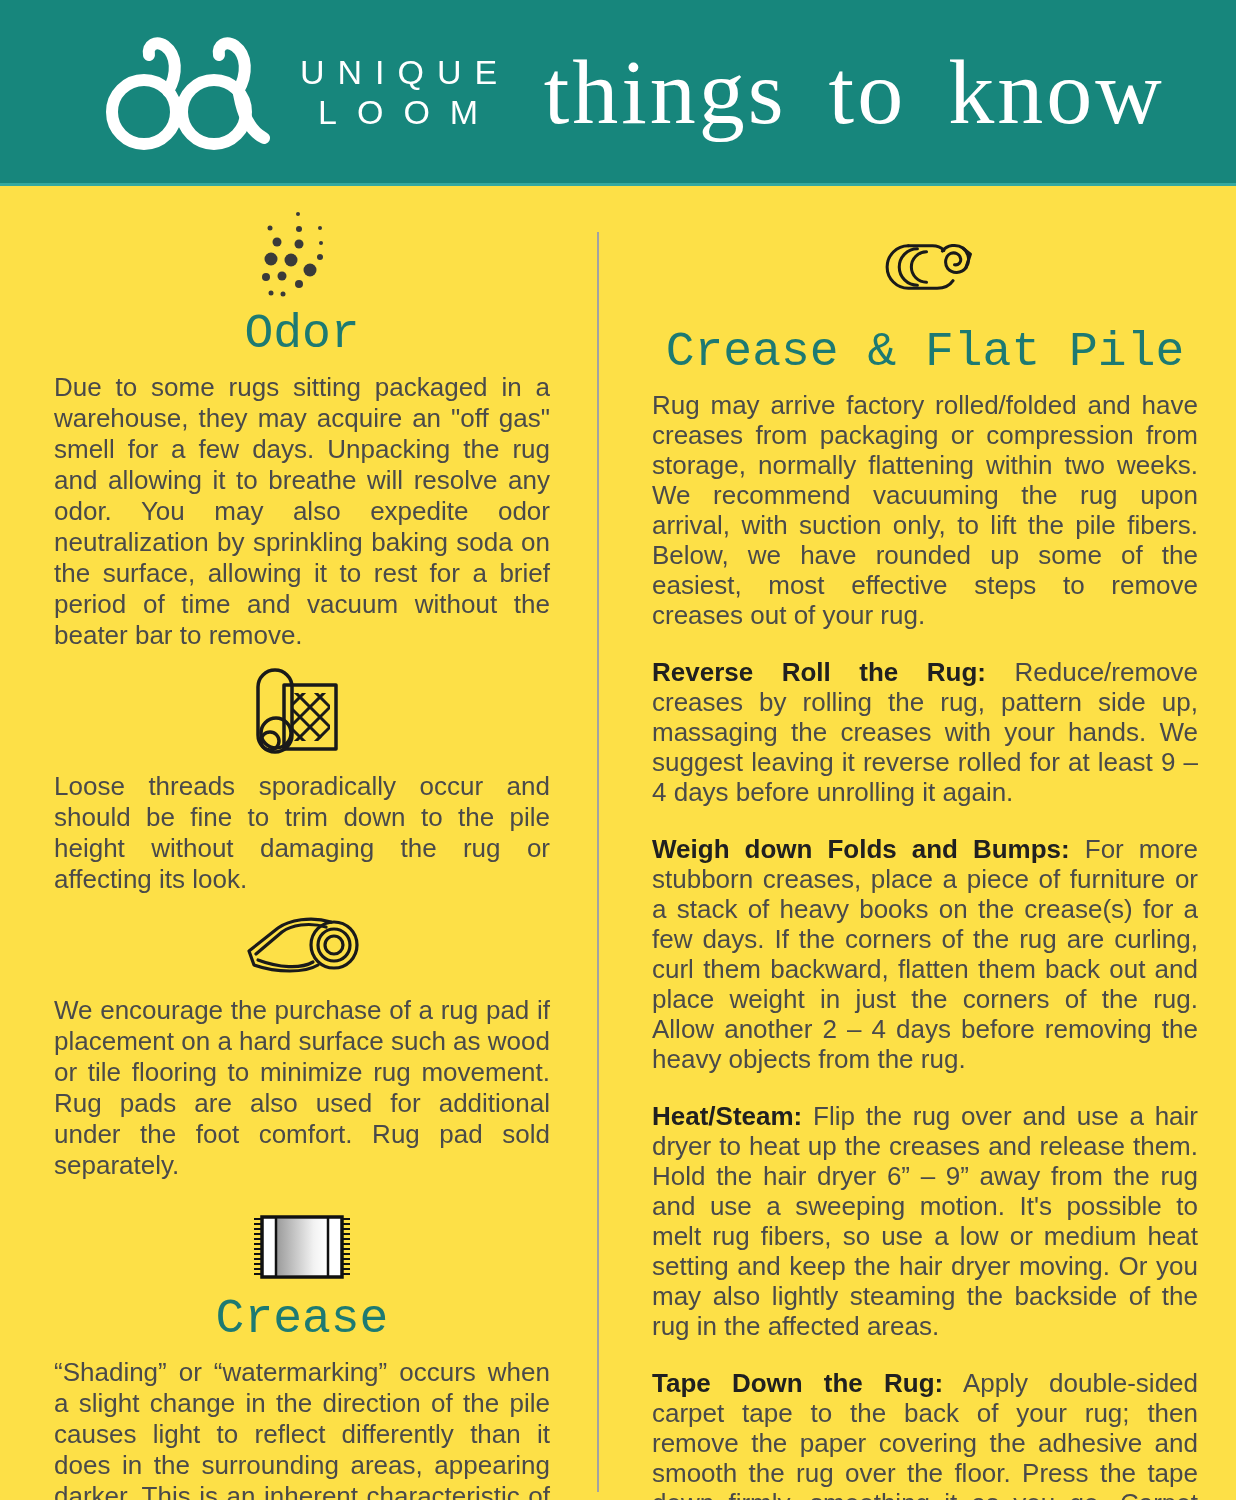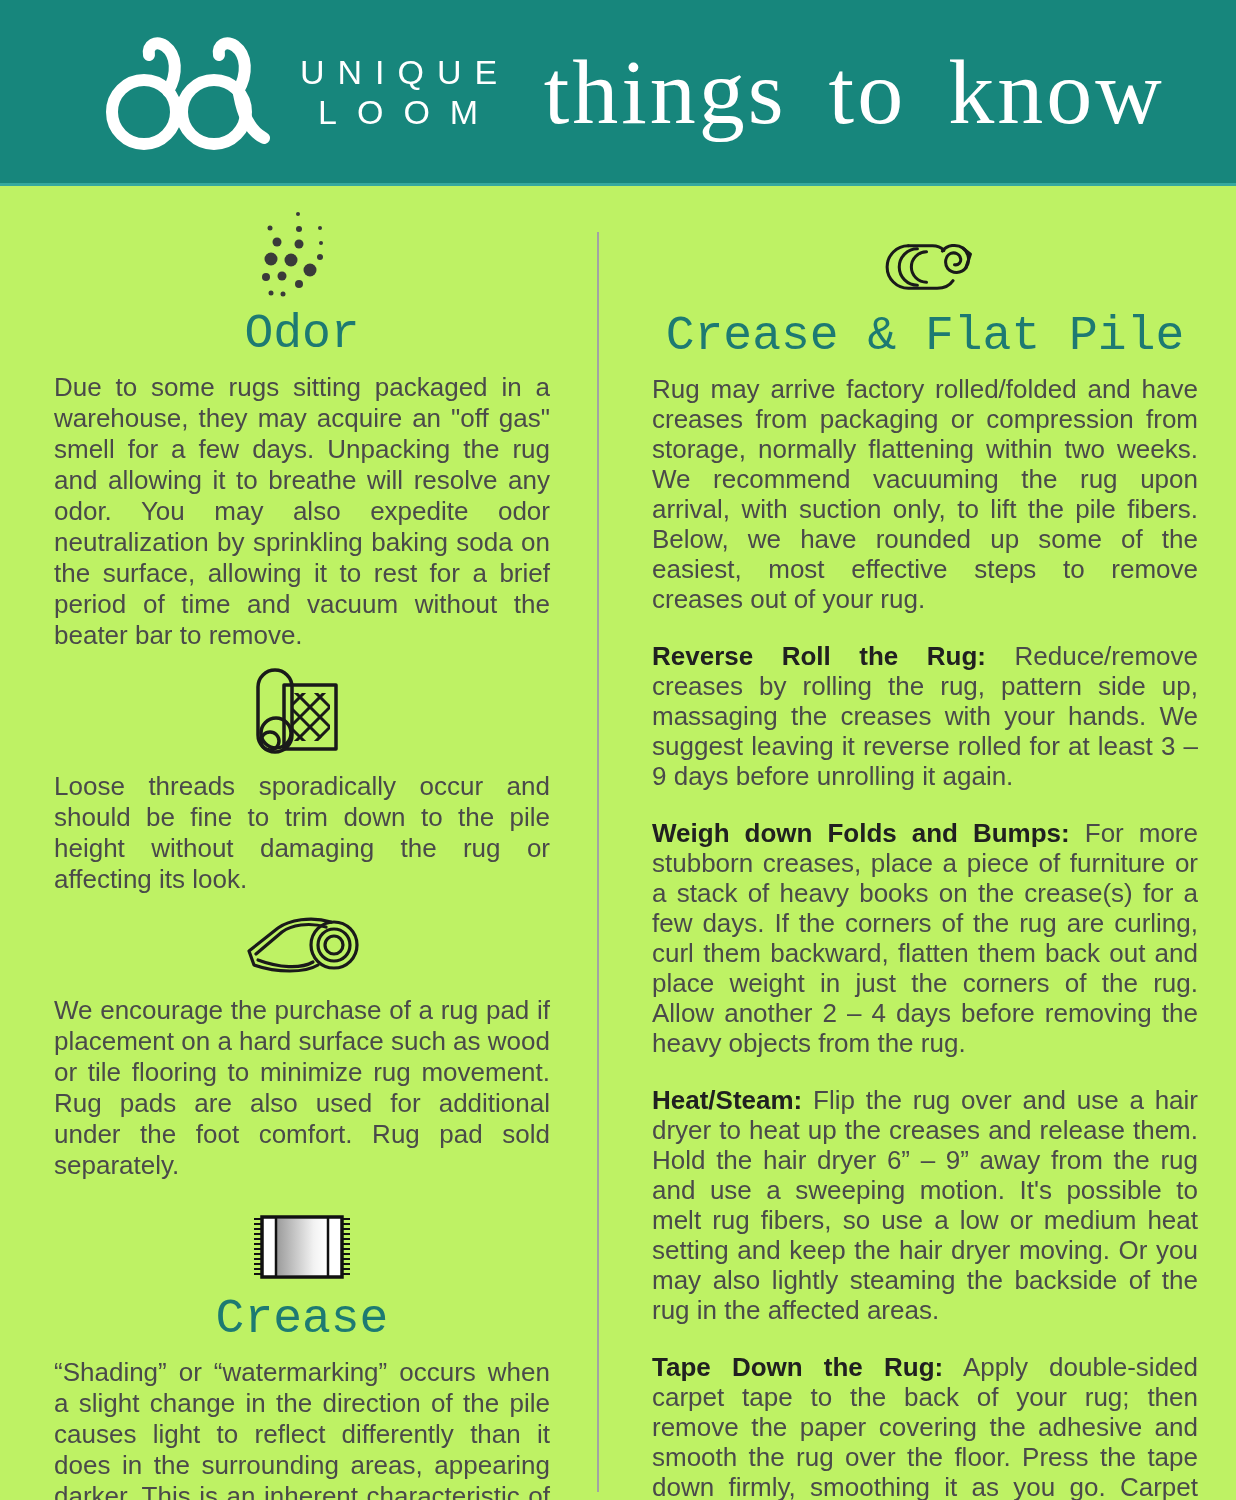--- a/index.html
+++ b/index.html
@@ -1,16 +1,16 @@
 <!DOCTYPE html>
 <html><head>
 <meta charset="utf-8">
 <style>
   html,body{margin:0;padding:0;background:#ffffff;}
-  .page{position:relative;width:1236px;height:1500px;background:#bef264;overflow:hidden;
+  .page{position:relative;width:1236px;height:1500px;background:#fde047;overflow:hidden;
         font-family:"Liberation Sans", sans-serif;}
 
   
   .header{height:186px;background:#17867c;display:flex;align-items:center;
           border-bottom:3px solid #35a99e;box-sizing:border-box;}
   .brand{display:flex;align-items:center;margin-left:96px;}
   .brand-logo{width:180px;height:124px;flex:0 0 auto;}
   .wordmark{margin-left:24px;color:#ffffff;text-align:center;}
   .wordmark .wm1{font-size:34px;letter-spacing:13px;line-height:40px;}
   .wordmark .wm2{font-size:34px;letter-spacing:20px;line-height:40px;margin-left:6px;}
@@ -33,21 +33,21 @@
   p.body{text-align:justify;font-size:26px;line-height:31px;color:#4a4a4a;margin:16px;}
   .col-right p.body{line-height:30px;}
   p.tip{margin-top:27px;}
   .tip-label{font-weight:700;color:#202020;}
 
   .sec-odor .icon-box{margin-top:22px;height:90px;}
   .sec-threading .icon-box{margin-top:16px;height:88px;}
   .sec-rugpad .icon-box{margin-top:22px;height:62px;}
   .sec-shading .icon-box{margin-top:26px;height:76px;}
   .sec-crease .icon-box{margin-top:56px;height:50px;}
-  .sec-crease h2.sec-heading{margin-top:22px;}
+  .sec-crease h2.sec-heading{margin-top:38px;}
 
   svg{display:block;}
   .stroke{fill:none;stroke:#1a1a1a;stroke-linecap:round;stroke-linejoin:round;}
 </style>
 </head>
 <body>
 
 <div class="page">
 
   <div class="header">
@@ -176,21 +176,21 @@
               <path d="M54 9 A24 24 0 0 0 54 57"></path>
               <path d="M66 13 A20 20 0 0 0 66 53"></path>
               <path d="M87 12 C93 4 106 2 114 8 C122 14 124 26 118 34 C112 42 100 42 94 35 C89 28 91 18 98 15 C104 13 110 16 111 22 C112 27 108 31 103 30"></path>
               <path d="M114 8 L124 16 L118 34"></path>
             </g>
           </svg>
         </div>
         <h2 class="sec-heading">Crease &amp; Flat Pile</h2>
         <p class="body">Rug may arrive factory rolled/folded and have creases from packaging or compression from storage, normally flattening within two weeks. We recommend vacuuming the rug upon arrival, with suction only, to lift the pile fibers. Below, we have rounded up some of the easiest, most effective steps to remove creases out of your rug.</p>
 
-        <p class="body tip"><span class="tip-label">Reverse Roll the Rug:</span> <span>Reduce/remove creases by rolling the rug, pattern side up, massaging the creases with your hands. We suggest leaving it reverse rolled for at least 3 – 9 days before unrolling it again.</span></p>
+        <p class="body tip"><span class="tip-label">Reverse Roll the Rug:</span> <span>Reduce/remove creases by rolling the rug, pattern side up, massaging the creases with your hands. We suggest leaving it reverse rolled for at least 9 – 4 days before unrolling it again.</span></p>
 
         <p class="body tip"><span class="tip-label">Weigh down Folds and Bumps:</span> <span>For more stubborn creases, place a piece of furniture or a stack of heavy books on the crease(s) for a few days. If the corners of the rug are curling, curl them backward, flatten them back out and place weight in just the corners of the rug. Allow another 2 – 4 days before removing the heavy objects from the rug.</span></p>
 
         <p class="body tip"><span class="tip-label">Heat/Steam:</span> <span>Flip the rug over and use a hair dryer to heat up the creases and release them. Hold the hair dryer 6” – 9” away from the rug and use a sweeping motion. It's possible to melt rug fibers, so use a low or medium heat setting and keep the hair dryer moving. Or you may also lightly steaming the backside of the rug in the affected areas.</span></p>
 
         <p class="body tip"><span class="tip-label">Tape Down the Rug:</span> <span>Apply double-sided carpet tape to the back of your rug; then remove the paper covering the adhesive and smooth the rug over the floor. Press the tape down firmly, smoothing it as you go. Carpet tape works on hard floors and on existing wall-to-wall carpet, holding your rug in place. If you have laminate flooring, purchase a less adhesive double-sided tape to prevent the laminate from buckling or otherwise being damaged.</span></p>
       </div>
 
     </div>
   </div>

